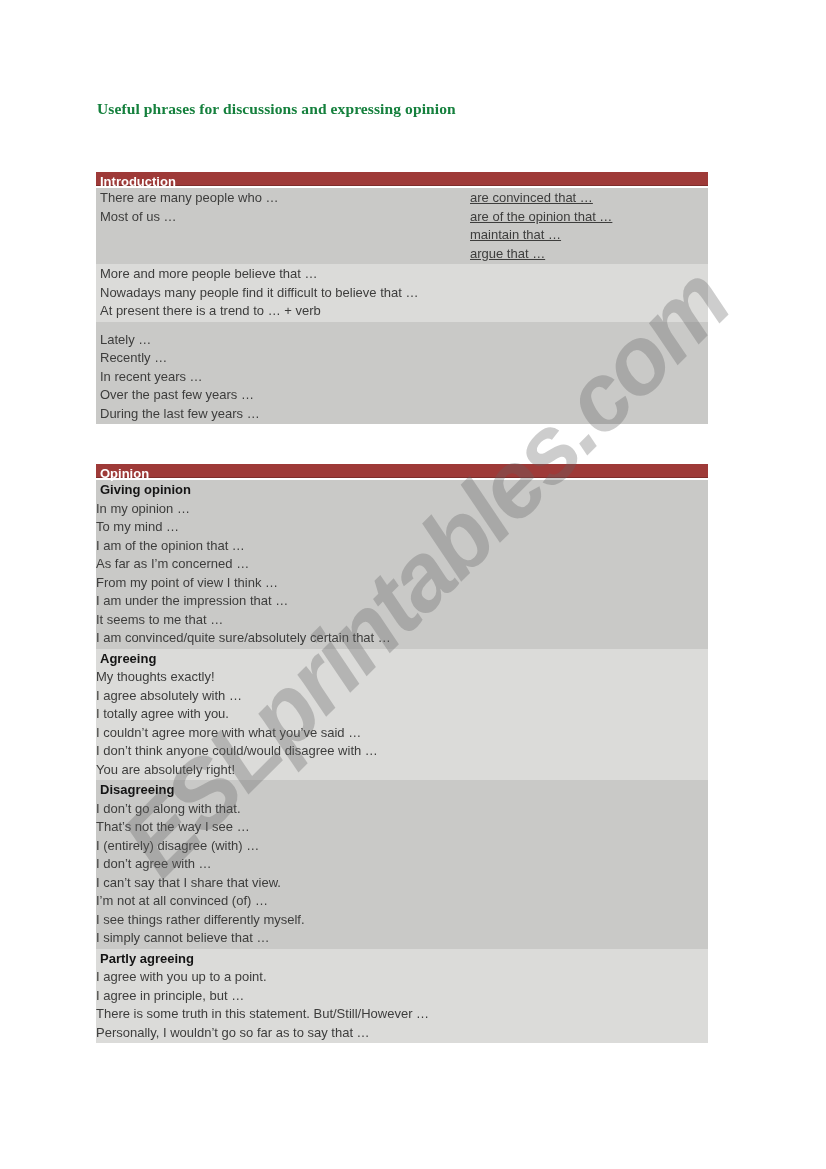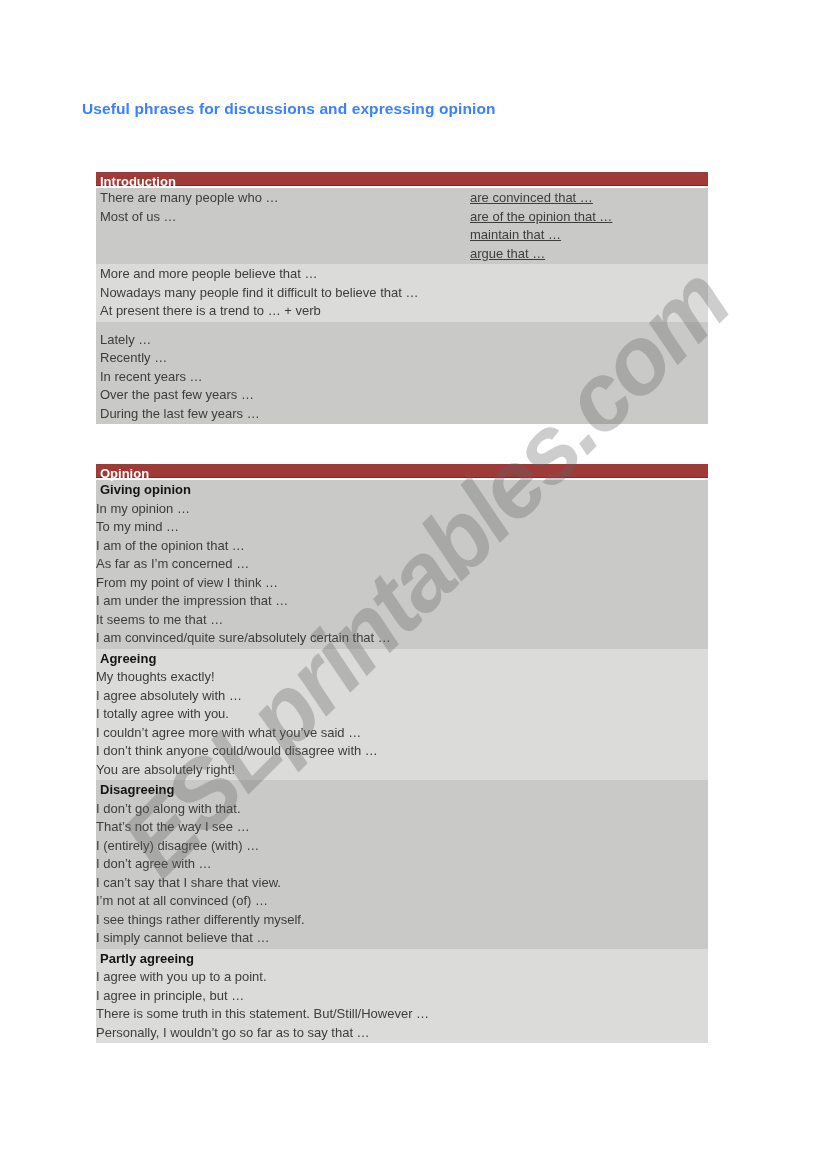--- a/index.html
+++ b/index.html
@@ -6,26 +6,27 @@
   .page {
     position: relative;
     width: 826px;
     height: 1169px;
     background: #ffffff;
     font-family: "Liberation Sans", sans-serif;
     overflow: hidden;
   }
   .doc-title {
     position: absolute;
-    left: 82px;
+    left: 97px;
     top: 100px;
     font-size: 15.5px;
     font-weight: bold;
-    color: #3b82f6;
+    color: #15803d;
     letter-spacing: 0.1px;
+    font-family: Liberation Serif, serif;
   }
   .tbl {
     position: absolute;
     left: 96px;
     width: 612px;
   }
   .tbl-intro { top: 172px; }
   .tbl-opinion { top: 464px; }
   .thead {
     background: #9e3a38;

